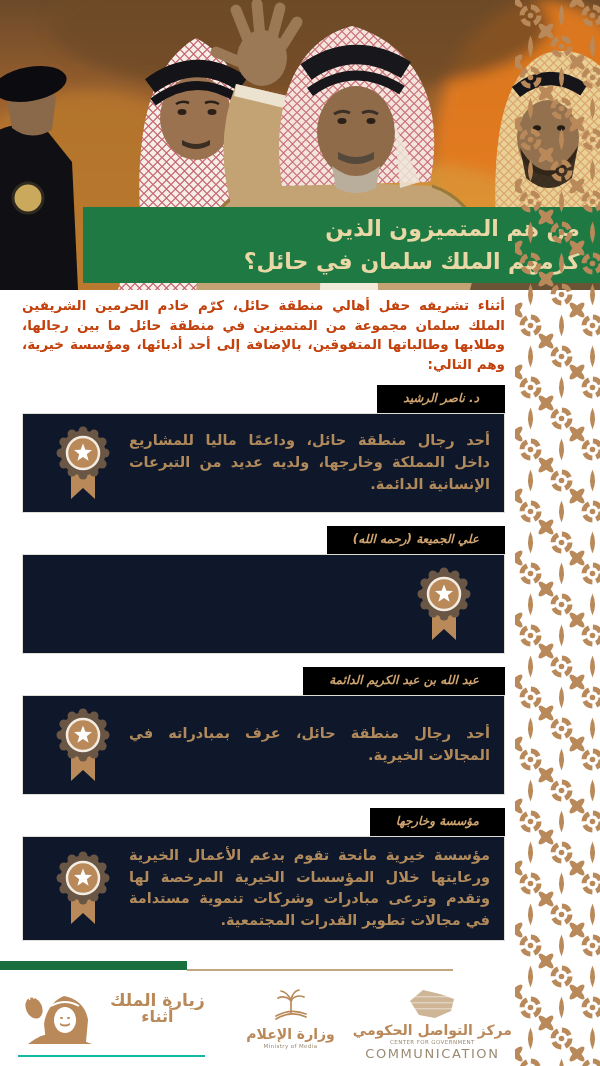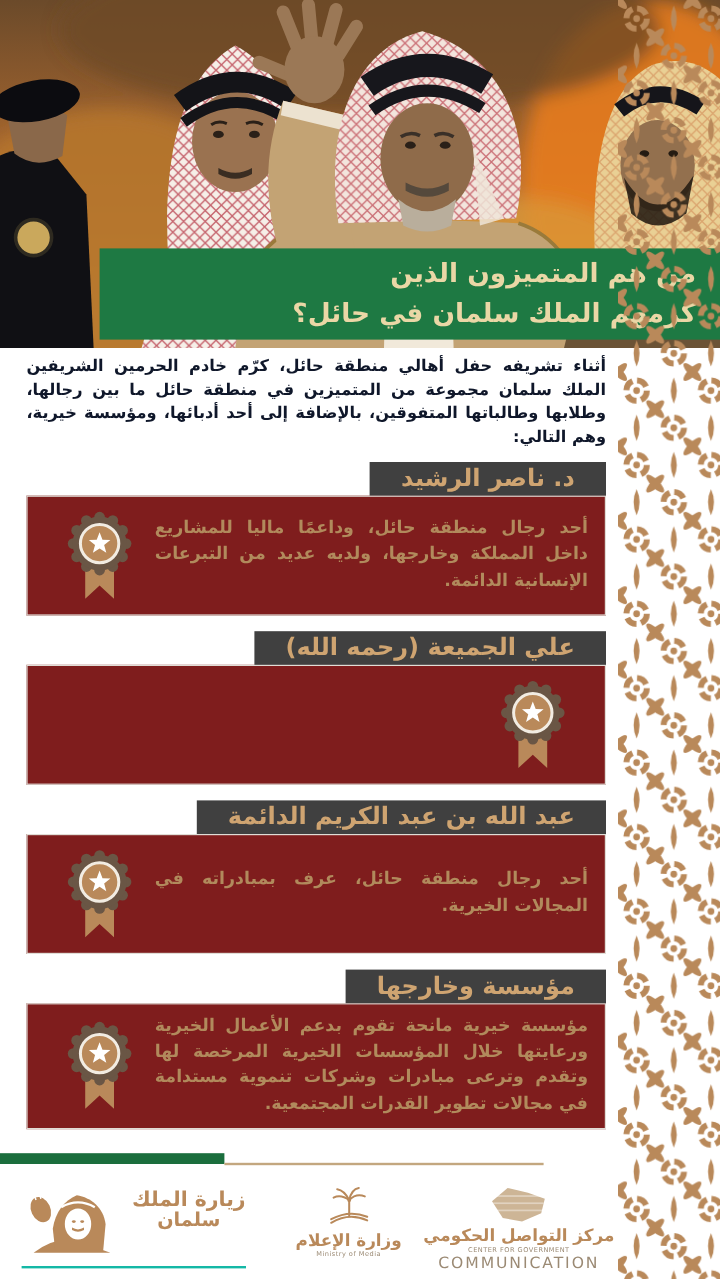--- a/index.html
+++ b/index.html
@@ -14,26 +14,26 @@
   .banner{position:absolute;top:207px;left:83px;right:0;height:76px;background:#1e7943;
           z-index:2;direction:rtl;text-align:right;padding:5px 20px 0 0;box-sizing:border-box;}
   .banner .t{color:#ead7a6;font-size:22px;font-weight:bold;line-height:33px;}
 
   
   .pattern-col{position:absolute;top:0;right:0;width:85px;height:1066px;z-index:5;}
 
   
   .content{position:absolute;top:283px;left:0;right:85px;z-index:2;direction:rtl;
            padding:13px 10px 0 22px;box-sizing:border-box;}
-  .intro{margin:0 0 10px 0;color:#0f172a;font-size:13.5px;font-weight:bold;line-height:1.46;
+  .intro{margin:0 0 10px 0;color:#c2410c;font-size:13.5px;font-weight:bold;line-height:1.46;
          text-align:justify;}
   .section{margin-bottom:13px;}
-  .sec-header{display:inline-block;background:#404040;color:#cfa471;font-size:20px;
-              font-weight:bold;padding:5px 26px 6px 26px;line-height:17px;}
-  .card{background:#7f1d1d;border:1px solid #e0ddd6;min-height:100px;display:flex;
+  .sec-header{display:inline-block;background:#000000;color:#cfa471;font-size:12px;
+              font-weight:bold;padding:5px 26px 6px 26px;line-height:17px;font-style:italic;}
+  .card{background:#0f172a;border:1px solid #e0ddd6;min-height:100px;display:flex;
         align-items:center;padding:8px 14px;box-sizing:border-box;}
   .card p{margin:0;flex:1;color:#b18a5c;font-size:14.5px;font-weight:bold;line-height:1.5;
           text-align:justify;}
   .medal{width:92px;flex:0 0 92px;display:flex;justify-content:center;align-items:center;}
 
   
   .divider{position:absolute;top:961px;left:0;right:0;height:10px;z-index:2;}
   .divider .green{position:absolute;left:0;top:0;width:187px;height:9px;background:#1b6e3d;}
   .divider .tan{position:absolute;left:187px;width:266px;bottom:0;height:2px;background:#c3a77f;}
 
@@ -290,21 +290,21 @@
         <path d="M33 14 Q47 6 61 14" stroke="#ffffff" stroke-width="2" fill="none"></path>
         <ellipse cx="16" cy="16" rx="8" ry="11" fill="#b9895a" transform="rotate(-25 16 16)"></ellipse>
         <g stroke="#ffffff" stroke-width="1.2">
           <path d="M12 8 L10 2"></path>
             <path d="M16 7 L15 1"></path>
             <path d="M20 8 L20 2"></path>
         </g>
       </svg>
       <div class="visit-text">
         <div class="l1">زيارة الملك</div>
-        <div class="l2">سلمان</div>
+        <div class="l2">أثناء</div>
       </div>
     </div>
 
     <div class="gov-logos">
       <div class="logo-block">
         <svg width="40" height="36" viewBox="0 0 40 36">
           <g stroke="#b9895a" stroke-width="1.7" fill="none" stroke-linecap="round">
             <path d="M20 13 L20 25"></path>
             <path d="M20 12 Q13 7 7 10"></path>
             <path d="M20 12 Q16 4 10 3"></path>

